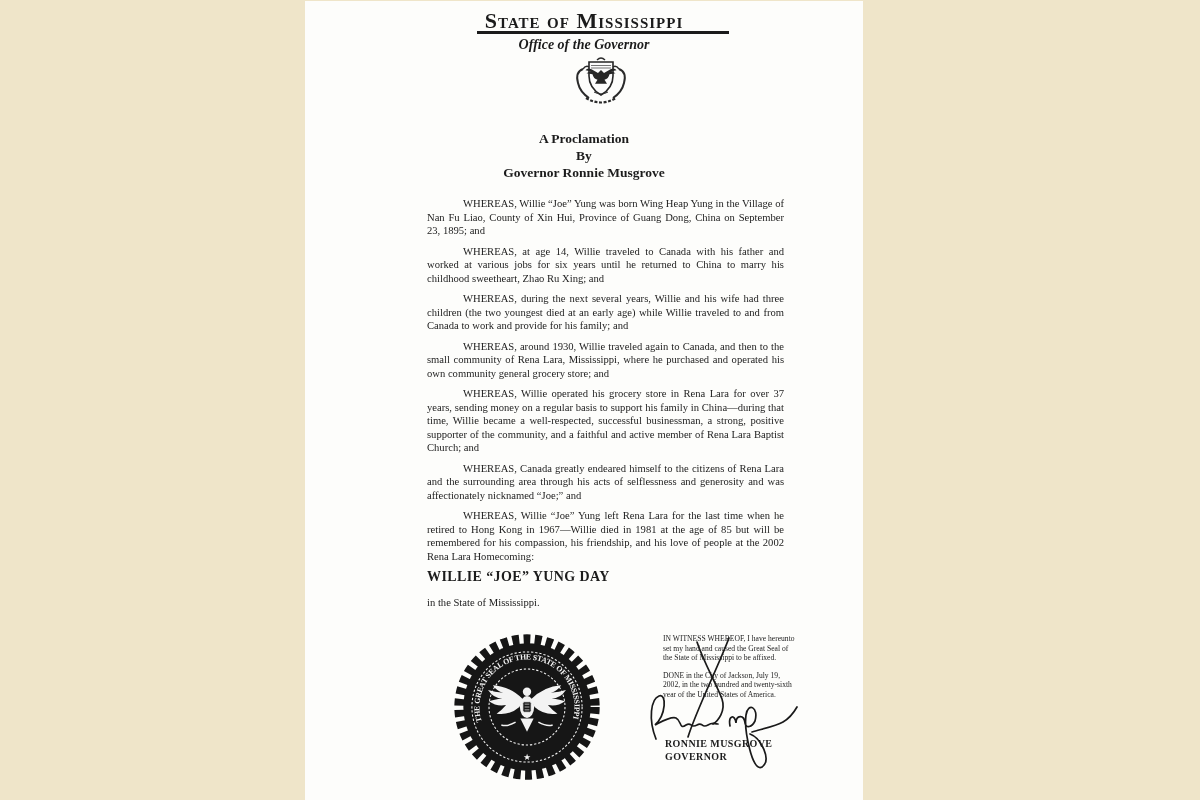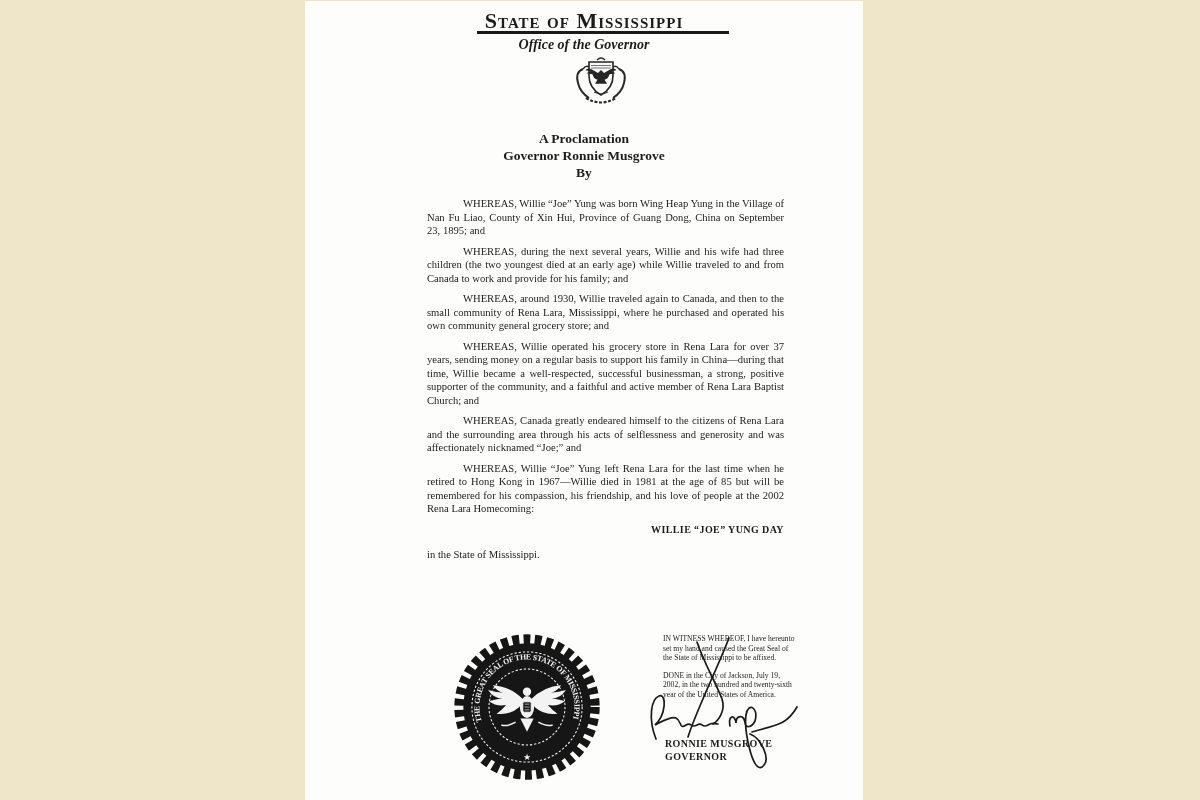--- a/index.html
+++ b/index.html
@@ -43,22 +43,22 @@
   }
 
   
   .doc-body {
     position: absolute; top: 196px; left: 122px; width: 357px;
     font-size: 10.6px; line-height: 13.5px; text-align: justify;
   }
   .doc-body p.para { text-indent: 36px; margin-bottom: 7px; }
   .doc-body .lead { font-weight: 400; }
   .day-title {
-    text-align: right; text-indent: 0; font-weight: 700;
-    font-size: 10px; letter-spacing: 0.4px; margin-top: 7px; margin-bottom: 12px;
+    text-align: left; text-indent: 0; font-weight: 700;
+    font-size: 14px; letter-spacing: 0.4px; margin-top: 7px; margin-bottom: 12px;
   }
   .closing { text-indent: 0; }
 
   
   .seal { position: absolute; top: 630px; left: 146px; width: 152px; height: 152px; }
   .seal-ring-text { font-family: "Liberation Serif", serif; font-weight: 700; }
 
   .witness {
     position: absolute; top: 633px; left: 358px; width: 134px;
     font-size: 7.6px; line-height: 9.6px; text-align: left;
@@ -91,26 +91,27 @@
       <path d="M13 42 q15 9 30 0" fill="none" stroke="#2a2a2a" stroke-width="2.2" stroke-dasharray="3 1.6"></path>
       <path d="M24 4 q4 -4 8 0" fill="none" stroke="#2a2a2a" stroke-width="1.4"></path>
       <path d="M16 6 H40 V20 Q40 32 28 39 Q16 32 16 20 Z" fill="#fbfbfb" stroke="#252525" stroke-width="1.6"></path>
       <path d="M18 9.5 H38 M18 12 H38" stroke="#3a3a3a" stroke-width="0.7"></path>
       <path d="M28 14 l-3 3 -6.5 -3.7 q-4 -2 -6 1 l5 1 -4 2 6 1 q1 4.5 5 5.5 l-2.5 4 h12 l-2.5 -4 q4 -1 5 -5.5 l6 -1 -4 -2 5 -1 q-2 -3 -6 -1 L31 17 Z" fill="#252525"></path>
       <path d="M21 36 q7 4 14 0" fill="none" stroke="#2a2a2a" stroke-width="1"></path>
     </svg>
 
     <div class="proc-head">
       <div>A Proclamation</div>
+      <div>By</div>
       <div>Governor Ronnie Musgrove</div>
-      <div>By</div>
     </div>
 
     <div class="doc-body">
       <p class="para"><span class="lead">WHEREAS,</span> <span>Willie “Joe” Yung was born Wing Heap Yung in the Village of Nan Fu Liao, County of Xin Hui, Province of Guang Dong, China on September 23, 1895; and</span></p>
+      <p class="para"><span class="lead">WHEREAS,</span> <span>at age 14, Willie traveled to Canada with his father and worked at various jobs for six years until he returned to China to marry his childhood sweetheart, Zhao Ru Xing; and</span></p>
       <p class="para"><span class="lead">WHEREAS,</span> <span>during the next several years, Willie and his wife had three children (the two youngest died at an early age) while Willie traveled to and from Canada to work and provide for his family; and</span></p>
       <p class="para"><span class="lead">WHEREAS,</span> <span>around 1930, Willie traveled again to Canada, and then to the small community of Rena Lara, Mississippi, where he purchased and operated his own community general grocery store; and</span></p>
       <p class="para"><span class="lead">WHEREAS,</span> <span>Willie operated his grocery store in Rena Lara for over 37 years, sending money on a regular basis to support his family in China—during that time, Willie became a well-respected, successful businessman, a strong, positive supporter of the community, and a faithful and active member of Rena Lara Baptist Church; and</span></p>
       <p class="para"><span class="lead">WHEREAS,</span> <span>Canada greatly endeared himself to the citizens of Rena Lara and the surrounding area through his acts of selflessness and generosity and was affectionately nicknamed “Joe;” and</span></p>
       <p class="para"><span class="lead">WHEREAS,</span> <span>Willie “Joe” Yung left Rena Lara for the last time when he retired to Hong Kong in 1967—Willie died in 1981 at the age of 85 but will be remembered for his compassion, his friendship, and his love of people at the 2002 Rena Lara Homecoming:</span></p>
       <p class="day-title">WILLIE “JOE” YUNG DAY</p>
       <p class="closing">in the State of Mississippi.</p>
     </div>
 
     <svg class="seal" viewBox="0 0 160 160">

